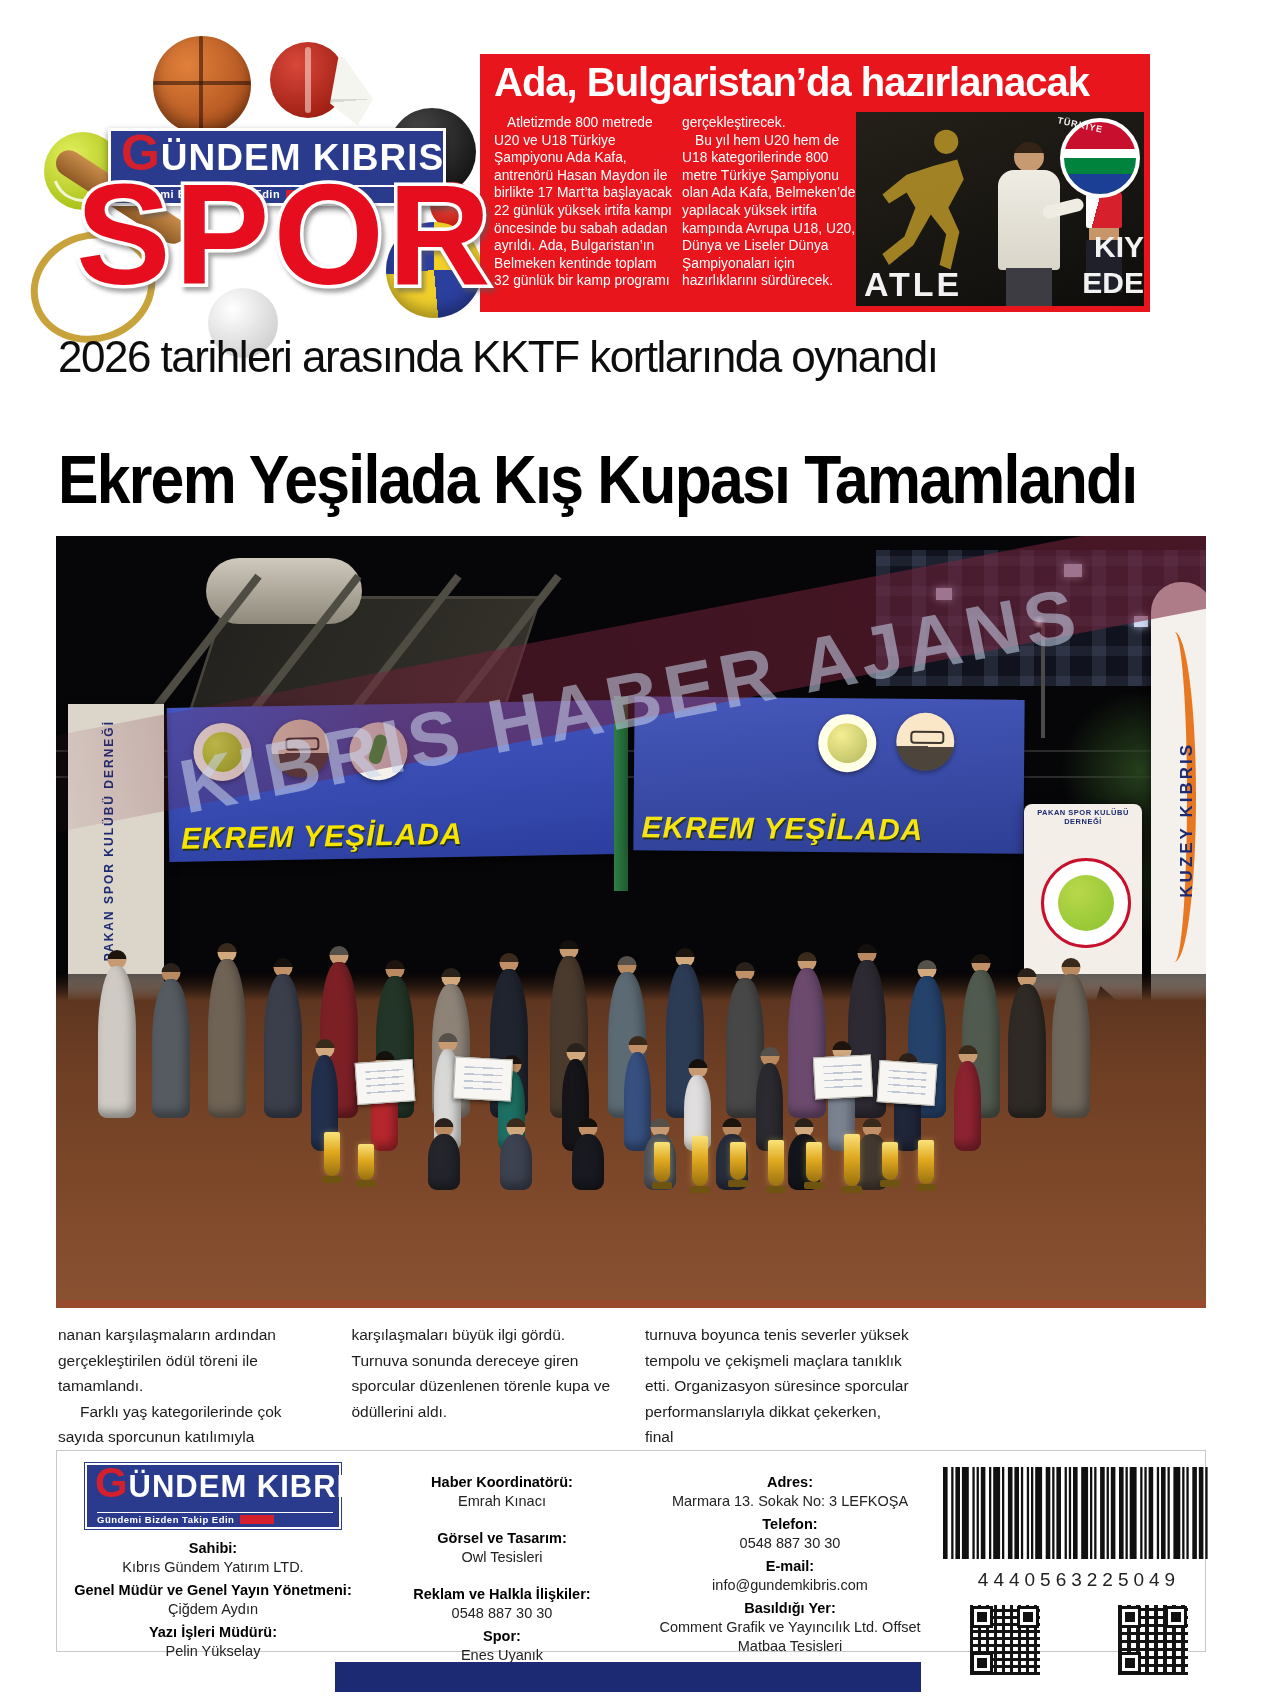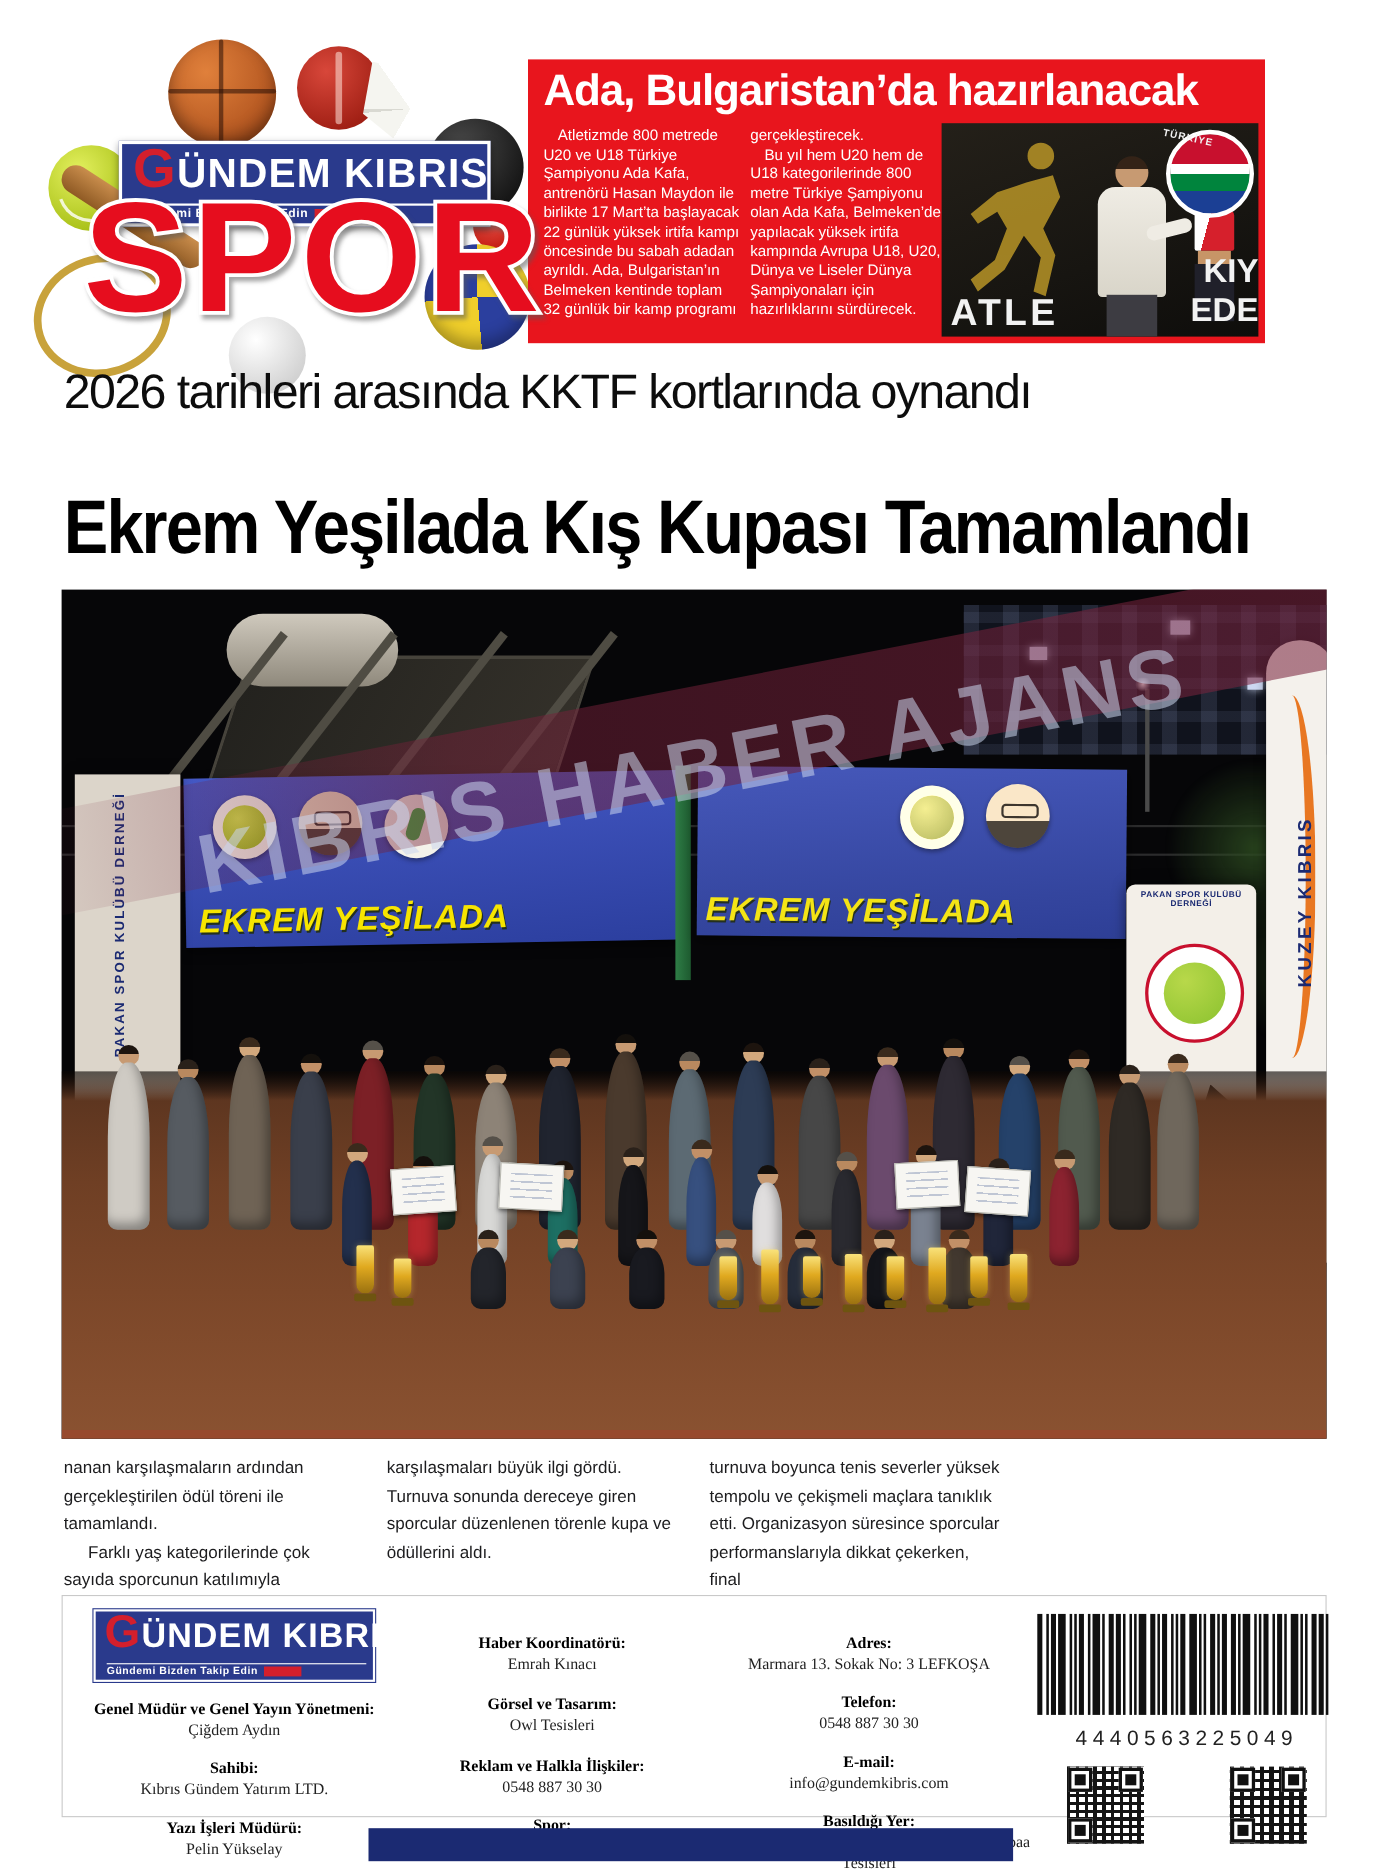--- a/index.html
+++ b/index.html
@@ -128,21 +128,21 @@
   #story-cols p.ind{text-indent:22px;}
 
   
   #footer{position:absolute;left:56px;top:1450px;width:1150px;height:202px;border:1px solid #c9c9c9;background:#fff;
     display:grid;grid-template-columns:300px 278px 298px 1fr;padding:10px 6px;box-sizing:border-box;}
   .fcol{text-align:center;}
   .flogo{width:252px;height:62px;background:#2a3a8c;border:2px solid #fff;box-shadow:0 0 0 1px #2a3a8c;margin:2px auto 10px;position:relative;}
   .flogo .brand{font-size:31px;line-height:34px;margin:1px 8px 0;}
   .flogo .tagline-row{left:10px;right:6px;bottom:2px;border-top-width:1px;}
   .flogo .tagline{font-size:9.5px;}
-  .crow{margin:16px 0;font-family:Liberation Serif, serif;}
+  .crow{margin:4px 0;}
   .clabel{font-weight:700;font-size:14.5px;line-height:19px;color:#000;}
   .cval{font-size:14.5px;line-height:19px;color:#222;}
   .crow.gap{margin-bottom:18px;}
   .crow.inline .clabel,.crow.inline .cval{display:inline;}
   #barcode-wrap{padding-top:6px;}
   #barcode-num{font-size:19px;letter-spacing:5px;color:#222;margin-top:2px;}
   .qr-row{display:flex;justify-content:center;gap:78px;margin-top:14px;}
   .qr{position:relative;width:70px;height:70px;background:#fff;
     background-image:repeating-linear-gradient(0deg,#141414 0 3px,transparent 3px 7px),repeating-linear-gradient(90deg,#141414 0 3px,#fff 3px 8px);}
   .qr.alt{background-image:repeating-linear-gradient(0deg,#141414 0 3px,transparent 3px 8px),repeating-linear-gradient(90deg,#141414 0 4px,#fff 4px 9px);}
@@ -446,26 +446,26 @@
   <div id="footer">
     <div class="fcol">
       <div class="flogo">
         <span class="brand">GÜNDEM KIBRIS</span>
         <div class="tagline-row">
             <span class="tagline">Gündemi Bizden Takip Edin</span>
             <span class="tag-badge"></span>
           </div>
       </div>
       <div class="crow">
+          <div class="clabel">Sahibi:</div>
+          <div class="cval">Kıbrıs Gündem Yatırım LTD.</div>
+        </div>
+      <div class="crow">
           <div class="clabel">Genel Müdür ve Genel Yayın Yönetmeni:</div>
           <div class="cval">Çiğdem Aydın</div>
-        </div>
-      <div class="crow">
-          <div class="clabel">Sahibi:</div>
-          <div class="cval">Kıbrıs Gündem Yatırım LTD.</div>
         </div>
       <div class="crow">
           <div class="clabel">Yazı İşleri Müdürü:</div>
           <div class="cval">Pelin Yükselay</div>
         </div>
     </div>
     <div class="fcol" style="padding-top:8px;">
       <div class="crow gap">
           <div class="clabel">Haber Koordinatörü:</div>
           <div class="cval">Emrah Kınacı</div>

